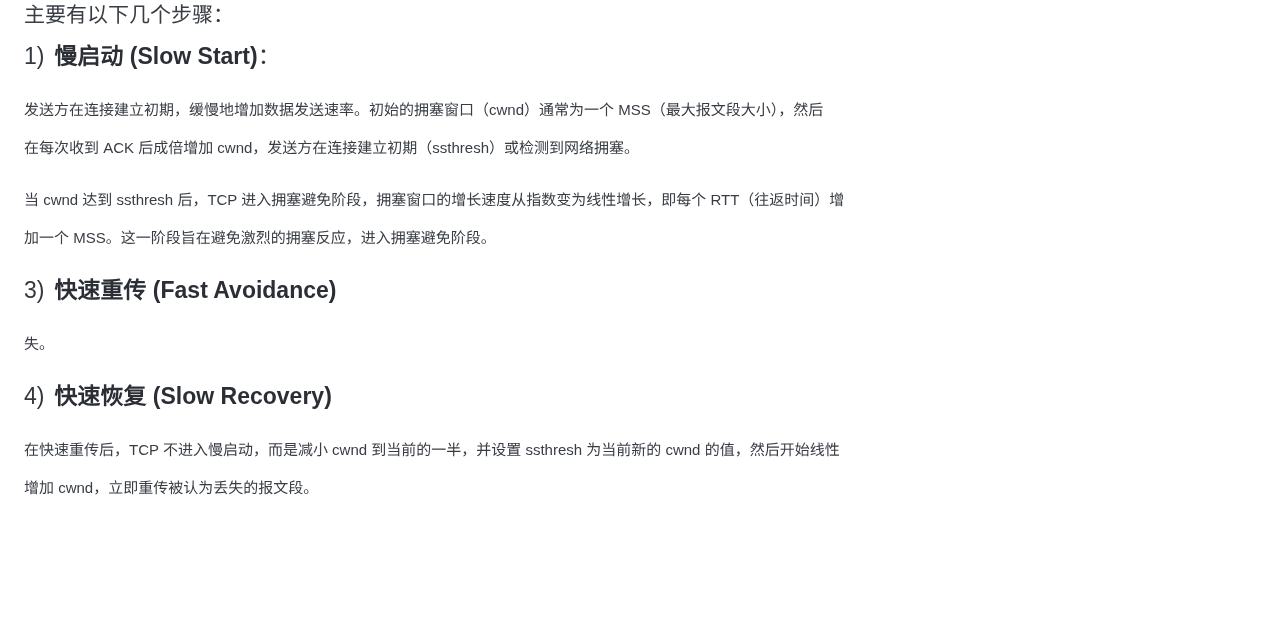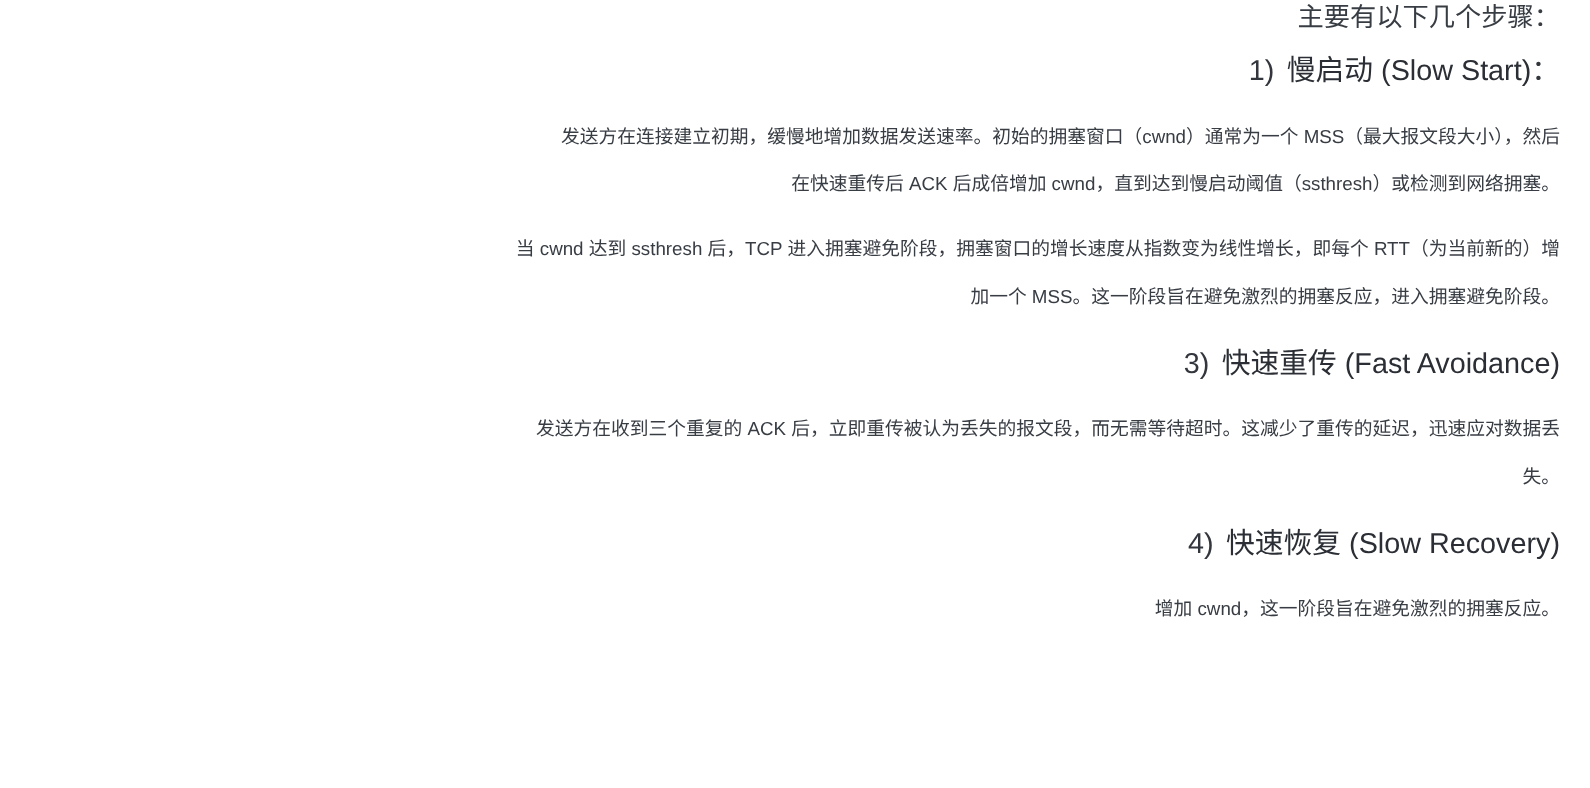--- a/index.html
+++ b/index.html
@@ -13,41 +13,40 @@
     overflow: hidden;
     font-family: "Liberation Sans", "DejaVu Sans", sans-serif;
     color: #383d44;
     -webkit-font-smoothing: antialiased;
   }
   .doc {
     padding: 0 24px;
     box-sizing: border-box;
     width: 100%;
     height: 100%;
-    text-align: right;
   }
   .intro {
     font-size: 21px;
     line-height: 30px;
     margin: 0 0 7px 0;
   }
   .section { margin: 0; }
   .section-heading {
     font-size: 23px;
     line-height: 38px;
     margin: 0 0 16px 0;
     color: #33373d;
     white-space: nowrap;
   }
   .sec-num {
     font-weight: 400;
     padding-right: 10px;
   }
   .sec-title {
-    font-weight: 400;
+    font-weight: 700;
     color: #2b2f35;
   }
   .sec-suffix {
     font-weight: 400;
   }
   .para {
     margin: 0 0 14px 0;
   }
   .para-line {
     display: block;
@@ -62,43 +61,43 @@
 <div class="doc">
 
   <p class="intro">主要有以下几个步骤：</p>
 
   <div class="section">
     <div class="section-heading">
       <span class="sec-num">1)</span><span class="sec-title">慢启动 (Slow Start)</span><span class="sec-suffix">：</span>
     </div>
     <div class="para">
       <span class="para-line">发送方在连接建立初期，缓慢地增加数据发送速率。初始的拥塞窗口（cwnd）通常为一个 MSS（最大报文段大小），然后</span>
-      <span class="para-line">在快速重传后 ACK 后成倍增加 cwnd，直到达到慢启动阈值（ssthresh）或检测到网络拥塞。</span>
+      <span class="para-line">在每次收到 ACK 后成倍增加 cwnd，发送方在连接建立初期（ssthresh）或检测到网络拥塞。</span>
     </div>
   </div>
 
   <div class="section">
     <div class="para">
-      <span class="para-line">当 cwnd 达到 ssthresh 后，TCP 进入拥塞避免阶段，拥塞窗口的增长速度从指数变为线性增长，即每个 RTT（为当前新的）增</span>
+      <span class="para-line">当 cwnd 达到 ssthresh 后，TCP 进入拥塞避免阶段，拥塞窗口的增长速度从指数变为线性增长，即每个 RTT（往返时间）增</span>
       <span class="para-line">加一个 MSS。这一阶段旨在避免激烈的拥塞反应，进入拥塞避免阶段。</span>
     </div>
   </div>
 
   <div class="section">
     <div class="section-heading">
       <span class="sec-num">3)</span><span class="sec-title">快速重传 (Fast Avoidance)</span><span class="sec-suffix"></span>
     </div>
     <div class="para">
-      <span class="para-line">发送方在收到三个重复的 ACK 后，立即重传被认为丢失的报文段，而无需等待超时。这减少了重传的延迟，迅速应对数据丢</span>
       <span class="para-line">失。</span>
     </div>
   </div>
 
   <div class="section">
     <div class="section-heading">
       <span class="sec-num">4)</span><span class="sec-title">快速恢复 (Slow Recovery)</span><span class="sec-suffix"></span>
     </div>
     <div class="para">
-      <span class="para-line">增加 cwnd，这一阶段旨在避免激烈的拥塞反应。</span>
+      <span class="para-line">在快速重传后，TCP 不进入慢启动，而是减小 cwnd 到当前的一半，并设置 ssthresh 为当前新的 cwnd 的值，然后开始线性</span>
+      <span class="para-line">增加 cwnd，立即重传被认为丢失的报文段。</span>
     </div>
   </div>
 
 </div>
 
 </body></html>

